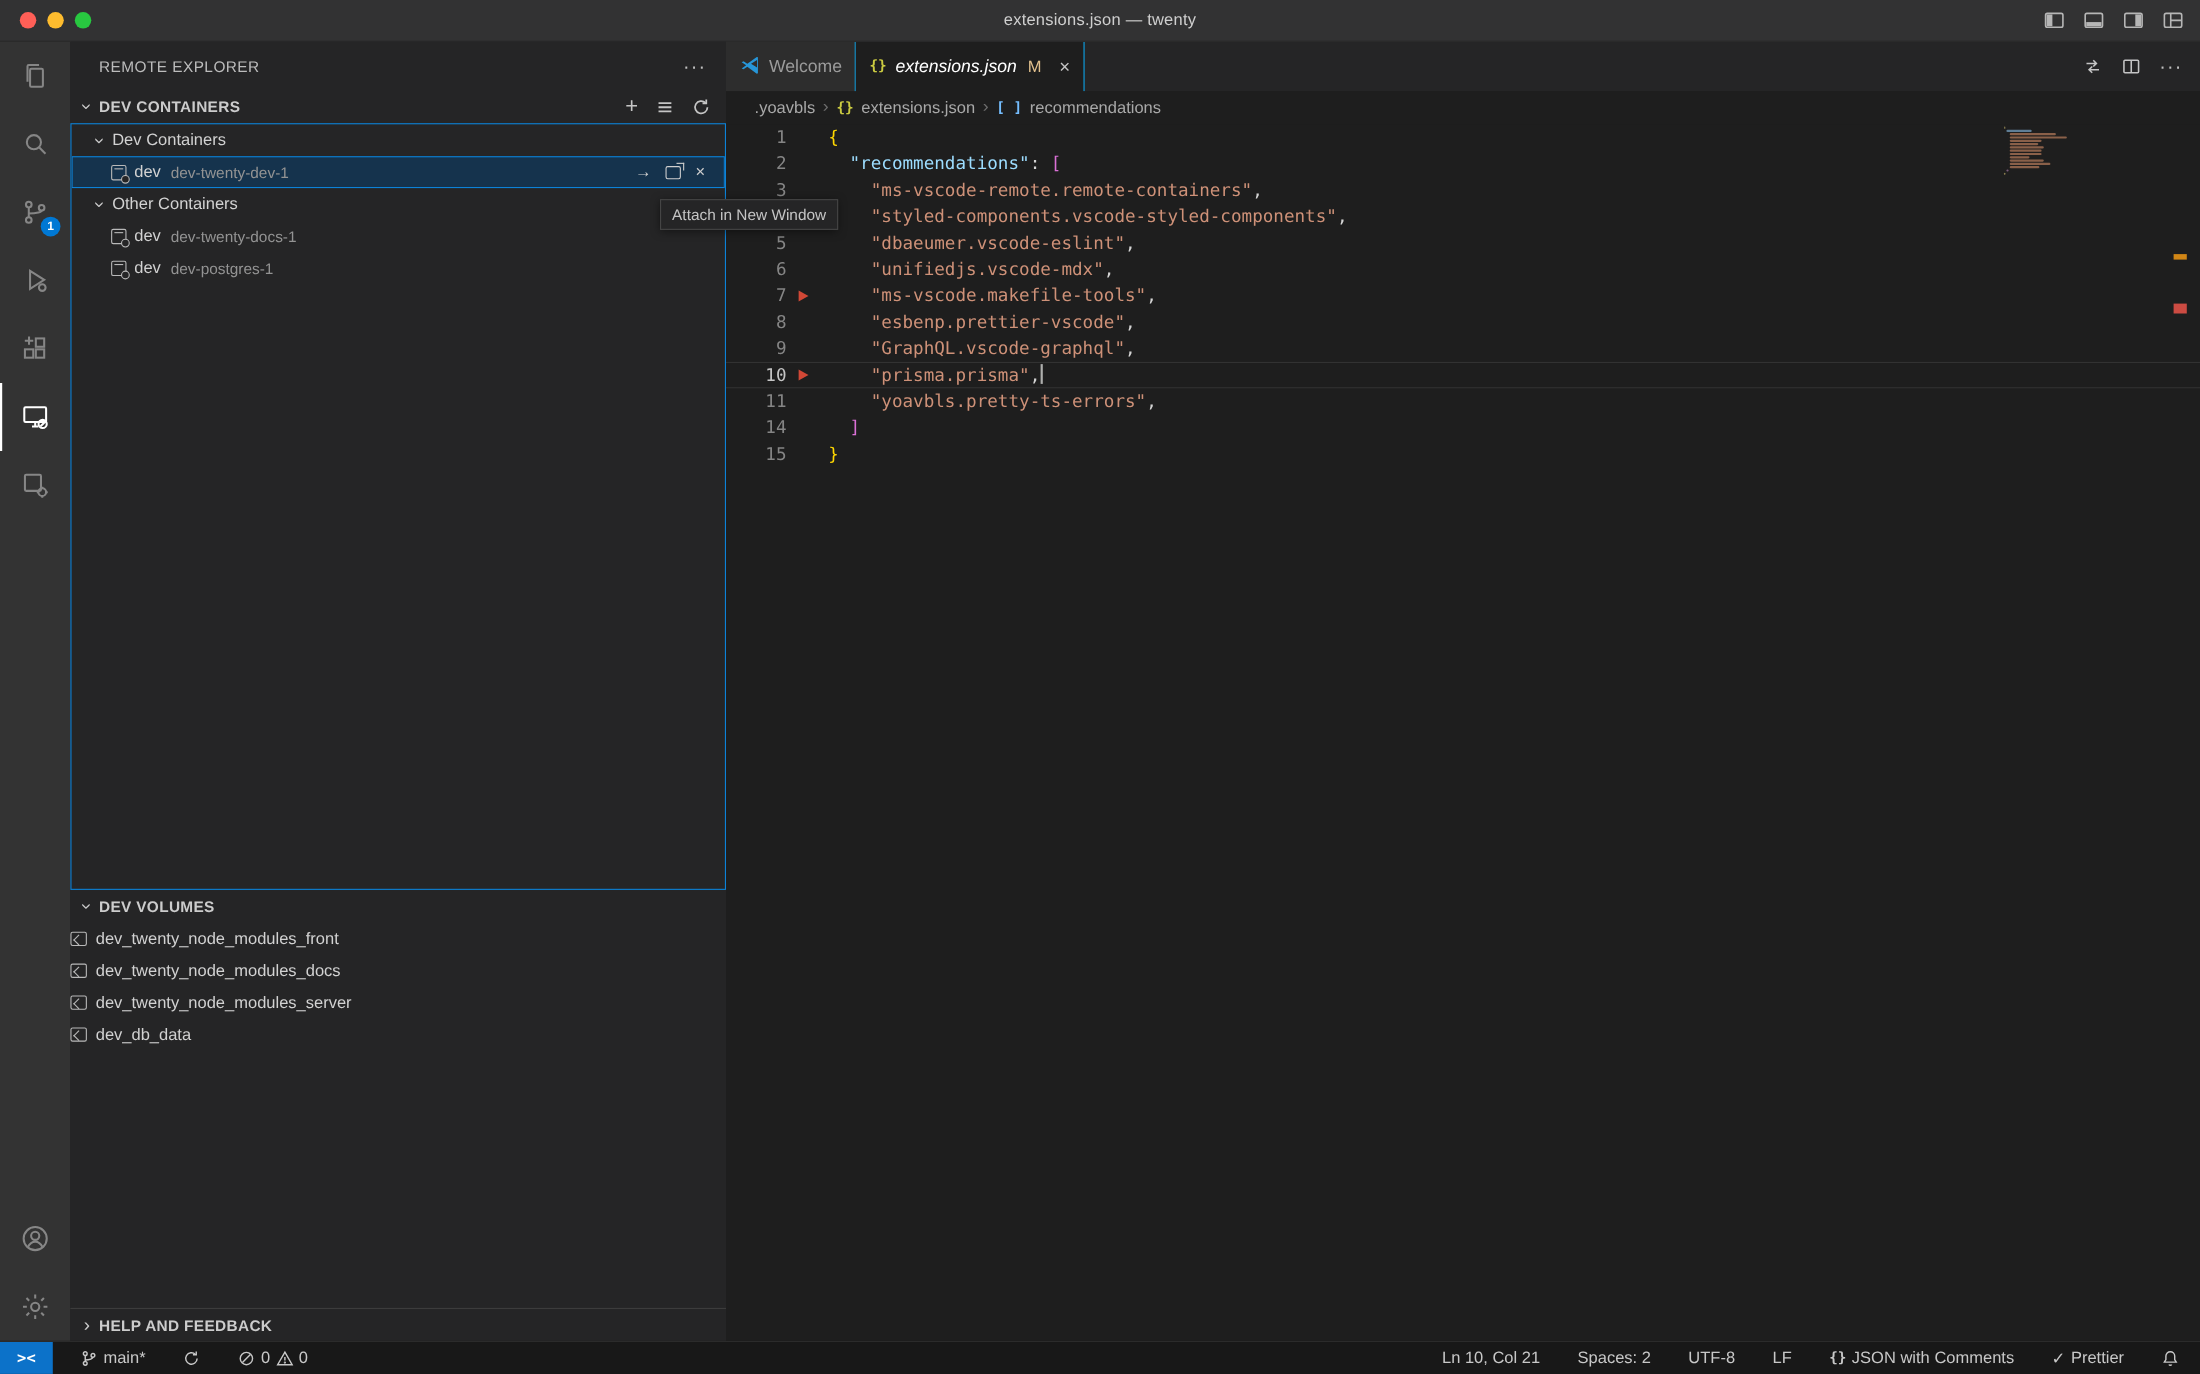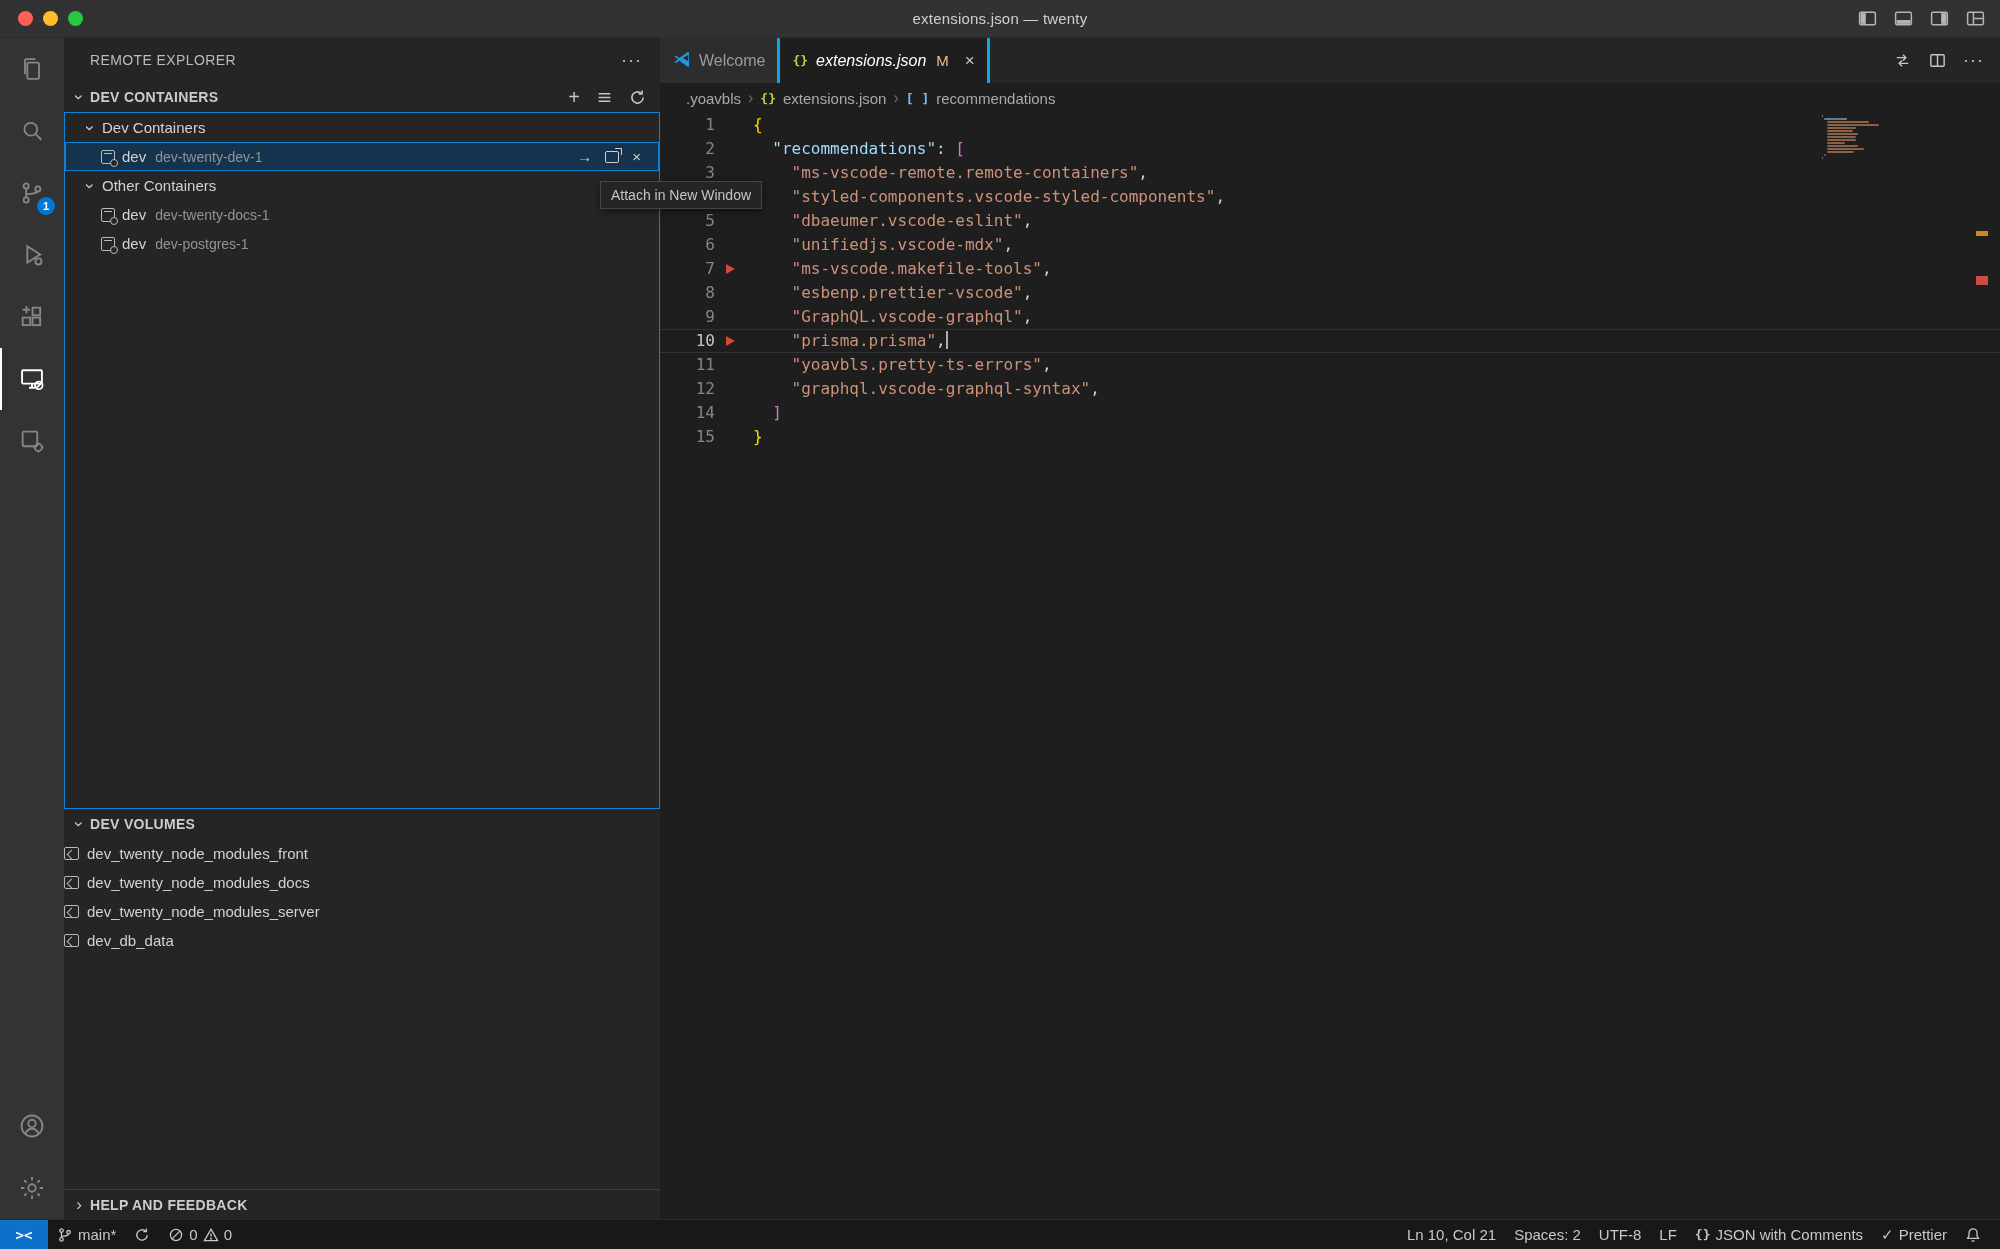--- a/index.html
+++ b/index.html
@@ -70,21 +70,21 @@
   .sb-spacer { flex:1; }
   .section-header.help { border-top:1px solid #3c3c3c; }
 
   .tooltip { position:absolute; left:600px; top:181px; height:28px; line-height:26px; padding:0 10px;
     background:#252526; border:1px solid #454545; color:#c5c5c5; font-size:14px; z-index:50; white-space:nowrap;
     box-shadow:0 2px 8px rgba(0,0,0,.5); }
 
   
   .editor { flex:1; display:flex; flex-direction:column; min-width:0; background:#1e1e1e; }
   .tabbar { height:45px; flex:none; background:#252526; display:flex; align-items:stretch; }
-  .tab { display:flex; align-items:center; padding:0 12px; gap:8px; font-size:16px; cursor:pointer; border-right:3px solid #0ea5e9; }
+  .tab { display:flex; align-items:center; padding:0 12px; gap:8px; font-size:16px; cursor:pointer; border-right:1px solid #0ea5e9; }
   .tab.inactive { background:#2d2d2d; color:#9b9b9b; }
   .tab.active { background:#1e1e1e; color:#ffffff; }
   .tab-label.italic { font-style:italic; }
   .tab-git { color:#e2c08d; font-size:15px; margin-left:2px; }
   .tab-close { color:#c5c5c5; font-size:17px; margin-left:8px; cursor:pointer; }
   .tab-icon.json { font-family:"DejaVu Sans Mono", monospace; color:#cbcb41; font-size:13px; font-weight:700; }
   .tab-actions { margin-left:auto; display:flex; align-items:center; gap:16px; padding-right:16px; color:#c5c5c5; }
   .tab-actions svg { display:block; cursor:pointer; }
   .tab-actions .more-dots { font-size:18px; }
 
@@ -114,21 +114,21 @@
 
   .ovr-mark { position:absolute; width:12px; right:12px; }
   .ovr-mark.m1 { top:118px; height:5px; background:#d18616; }
   .ovr-mark.m2 { top:163px; height:9px; background:#cc4b42; }
 
   
   .statusbar { height:30px; flex:none; background:#181818; border-top:1px solid #2b2b2b; display:flex;
     align-items:stretch; color:#c8c8c8; font-size:15px; }
   .remote-chunk { width:48px; background:#0c72c9; color:#ffffff; display:flex; align-items:center; justify-content:center;
     font-family:"DejaVu Sans Mono", monospace; font-weight:700; font-size:14px; cursor:pointer; }
-  .sb-item { display:flex; align-items:center; gap:5px; padding:0 9px; cursor:pointer; white-space:nowrap; }
+  .sb-item { display:flex; align-items:center; gap:5px; padding:0 9px; cursor:pointer; white-space:nowrap;margin-left:16px; }
   .sb-item svg { display:block; }
   .sb-left { display:flex; align-items:stretch; }
   .sb-right { margin-left:auto; display:flex; align-items:stretch; padding-right:10px; }
   .sb-json-icon { font-family:"DejaVu Sans Mono", monospace; font-size:13px; font-weight:700; }
 </style>
 </head>
 <body>
 
 <div class="window">
 
@@ -416,25 +416,20 @@
               <span class="ln">10</span>
               <span class="gut marker"></span>
               <span class="ltext"><span class="tok-pl">    </span><span class="tok-str">"prisma.prisma"</span><span class="tok-pl">,</span><span class="cursor"></span></span>
             </div>
             <div class="code-line">
               <span class="ln">11</span>
               <span class="gut"></span>
               <span class="ltext"><span class="tok-pl">    </span><span class="tok-str">"yoavbls.pretty-ts-errors"</span><span class="tok-pl">,</span></span>
             </div>
             <div class="code-line">
-              <span class="ln">12</span>
-              <span class="gut"></span>
-              <span class="ltext"><span class="tok-pl">    </span><span class="tok-str">"graphql.vscode-graphql-syntax"</span><span class="tok-pl">,</span></span>
-            </div>
-            <div class="code-line">
               <span class="ln">14</span>
               <span class="gut"></span>
               <span class="ltext"><span class="tok-pl">  </span><span class="tok-b2">]</span></span>
             </div>
             <div class="code-line">
               <span class="ln">15</span>
               <span class="gut"></span>
               <span class="ltext"><span class="tok-b1">}</span></span>
             </div>
           </div>

